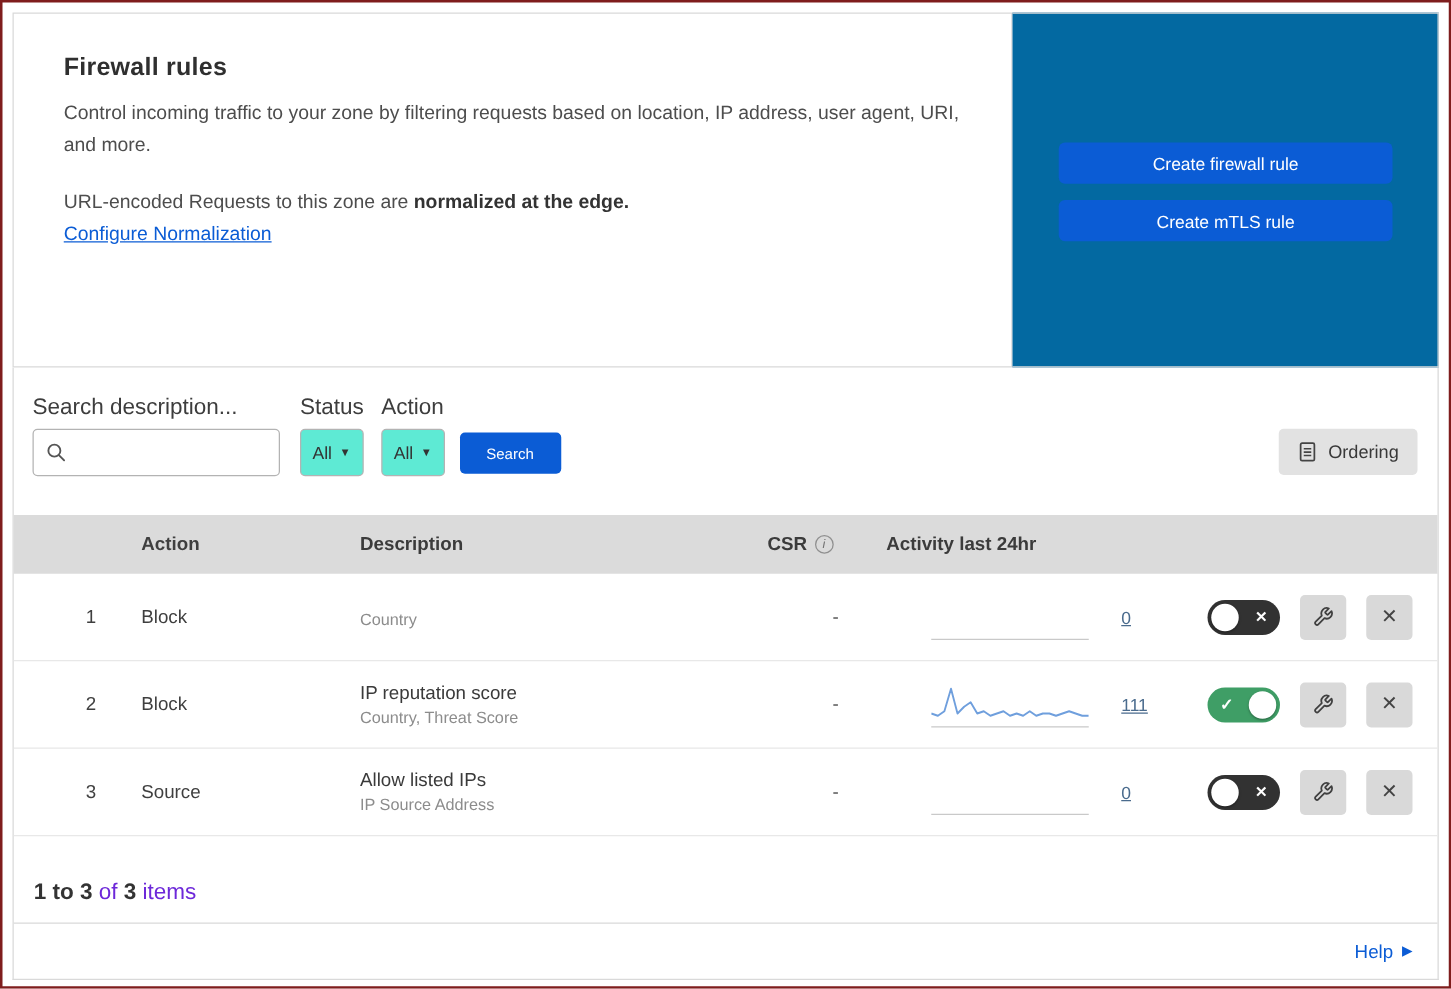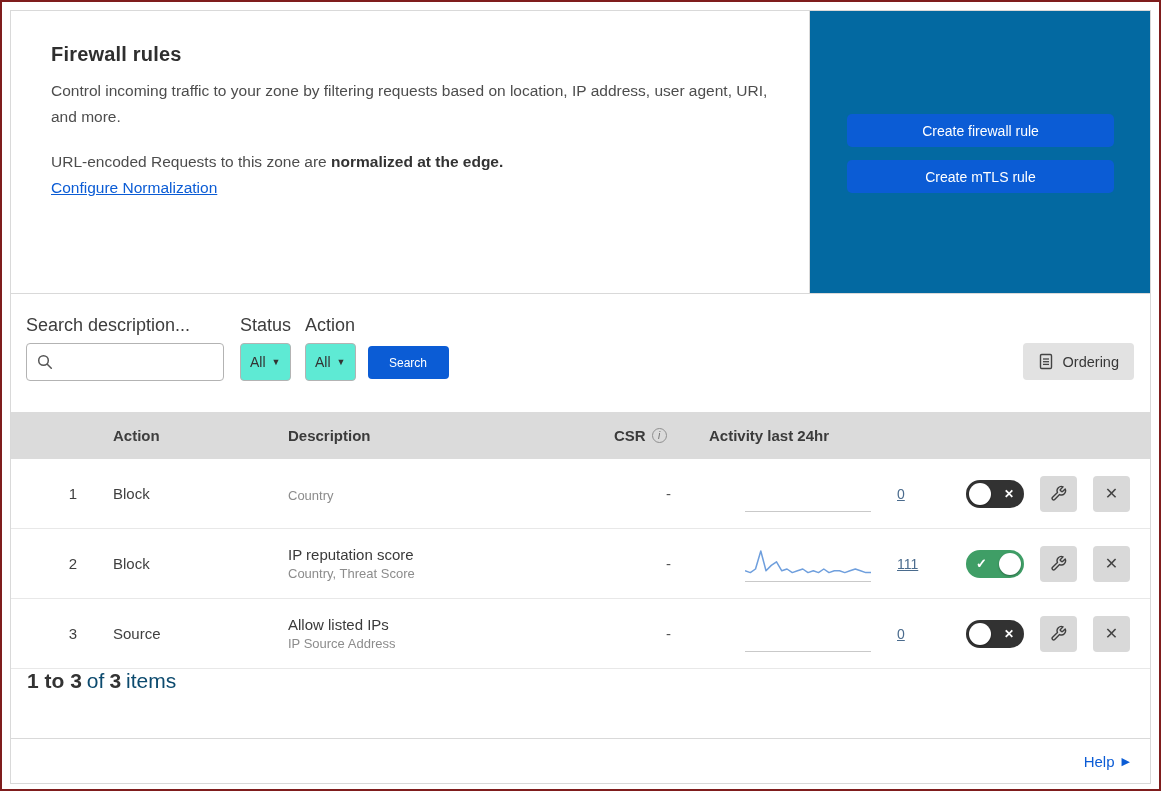--- a/index.html
+++ b/index.html
@@ -58,22 +58,22 @@
   .toggle.off{background:var(--toggle-off,#333)}
   .toggle.off .knob{left:3px}
   .toggle.off .t-x{position:absolute;right:10px;top:50%;transform:translateY(-52%);color:#fff;font-size:12px;font-weight:700}
   .toggle.on{background:var(--toggle-on,#3f9e66)}
   .toggle.on .knob{right:3px}
   .toggle.on .t-check{position:absolute;left:10px;top:50%;transform:translateY(-52%);color:#fff;font-size:13px;font-weight:700}
 
   .icon-btn{width:37px;height:36px;border:none;border-radius:4px;background:#d9d9d9;display:flex;align-items:center;justify-content:center;cursor:pointer}
   .x-glyph{font-size:16px;color:#444;line-height:1}
 
-  .tfoot{height:69px;display:flex;align-items:flex-start;padding:0 0 14px 16px;font-size:21px;color:#555}
-  .tfoot .sep{margin:0 5px;font-weight:400;color:#0c4a6e}
+  .tfoot{height:69px;display:flex;align-items:flex-end;padding:0 0 14px 16px;font-size:18px;color:#555}
+  .tfoot .sep{margin:0 5px;font-weight:400;color:#6d28d9}
   .tfoot .b{color:#333}
 
   .help-bar{height:45px;border-top:1px solid #d9d9d9;display:flex;align-items:center;justify-content:flex-end;padding-right:20px}
   .help-link{display:flex;align-items:center;gap:7px;color:var(--accent,#0b5cd5);font-size:15px;text-decoration:none;cursor:pointer}
   .help-arrow{font-size:11px;line-height:1}
 </style>
 </head>
 <body>
 
 <div class="page">

